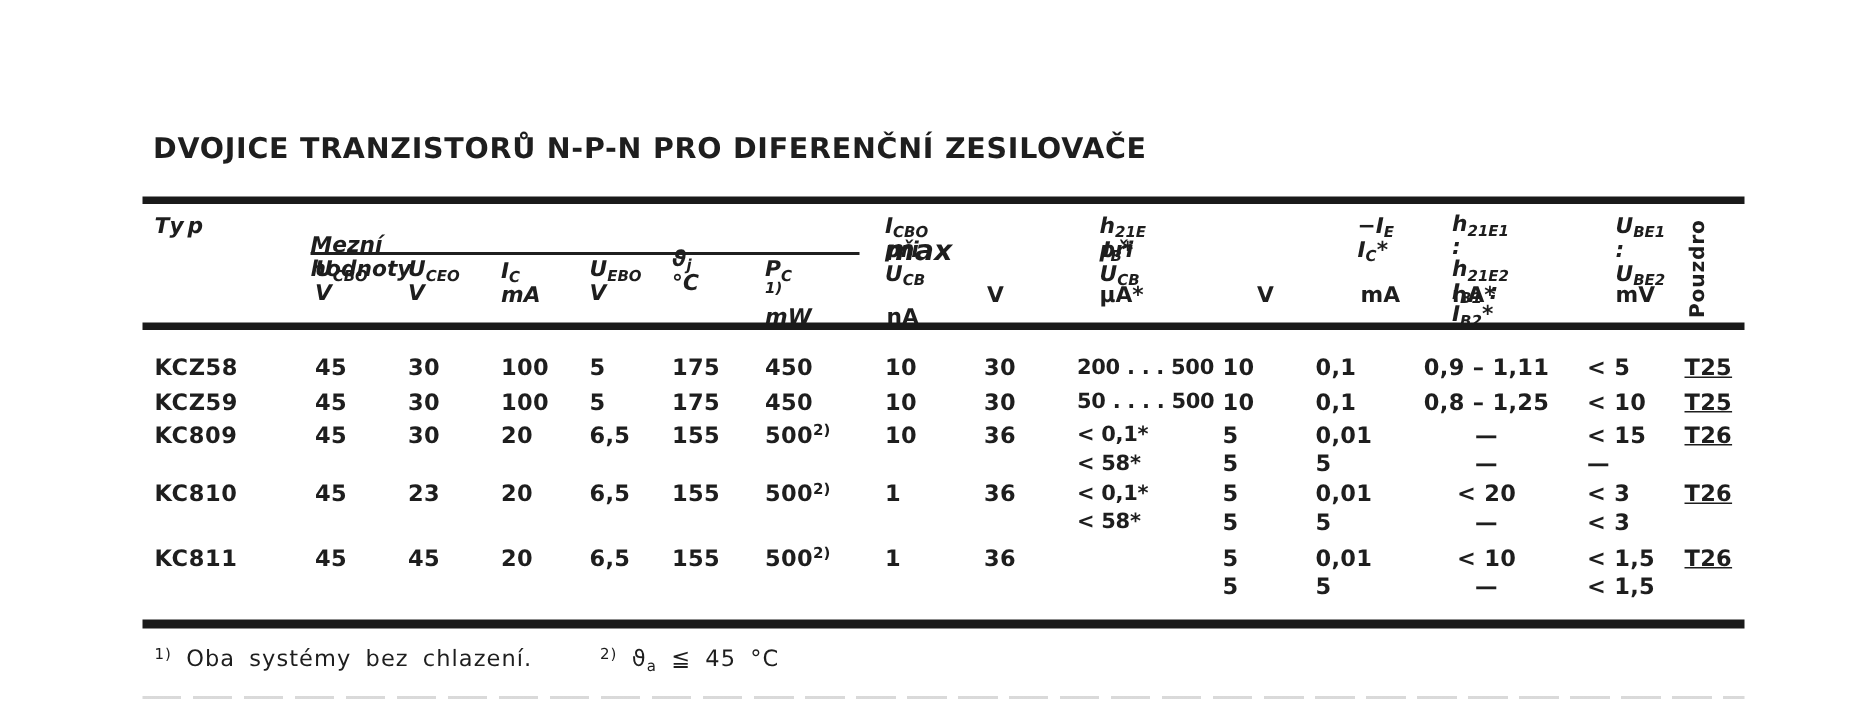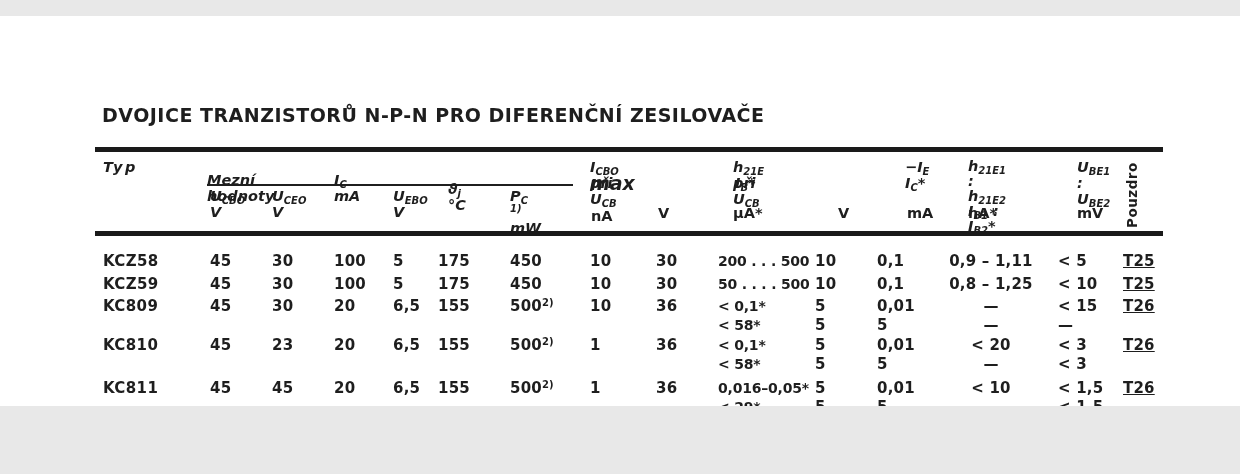--- a/index.html
+++ b/index.html
@@ -1,35 +1,35 @@
 <!DOCTYPE html>
 <html><head>
 <meta charset="utf-8">
 <style>
   html,body{margin:0;padding:0;background:#e8e8e8;}
   .page{
-    position:relative;width:1240px;height:390px;background:#ffffff;
-    font-family:"DejaVu Sans",sans-serif;color:#1e1e1e;overflow:hidden;margin-top:16px;
+    position:relative;width:1240px;height:474px;background:#ffffff;
+    font-family:"DejaVu Sans",sans-serif;color:#1e1e1e;overflow:hidden;
   }
   .abs{position:absolute;}
   .title{font-size:19px;font-weight:700;letter-spacing:.5px;white-space:nowrap;}
   .rule{background:#1a1a1a;}
   .hline{height:2px;background:#1f1f1f;}
   .hdr{font-size:14.5px;font-weight:700;white-space:pre-line;line-height:16px;font-style:italic;}
   .hdr3{line-height:15px;}
   .unit{font-size:14.5px;font-weight:700;white-space:nowrap;}
   .typlbl{letter-spacing:2.5px;}
   .ws{word-spacing:18px;}
   .ws6{word-spacing:6px;}
   .italic{font-style:italic;font-size:19px;}
   .row{position:absolute;left:95px;width:1070px;height:40px;}
   .cell{position:absolute;font-size:15px;font-weight:700;white-space:pre-line;line-height:19px;letter-spacing:.2px;}
   .typ{letter-spacing:.4px;}
   .c1{left:8px;}  .c2{left:115px;} .c3{left:177px;} .c4{left:239px;}
-  .c5{left:298px;} .c6{left:343px;} .c7{left:415px;} .c8{left:495px;}
+  .c5{left:298px;} .c6{left:353px;} .c7{left:415px;} .c8{left:495px;}
   .c9{left:561px;} .c10{left:623px;font-size:14px;letter-spacing:-.2px;}
   .c11{left:720px;} .c12{left:782px;}
   .c14{left:963px;} .c15{left:1028px;text-decoration:underline;}
   .c13r{left:840px;width:112px;text-align:center;}
   sub{font-size:10px;vertical-align:-3px;line-height:0;}
   sup{font-size:10px;vertical-align:5px;line-height:0;}
   .vert{writing-mode:vertical-rl;transform:rotate(180deg);font-size:13.5px;font-weight:700;letter-spacing:.5px;}
   .fn{font-size:15px;letter-spacing:.7px;word-spacing:4px;white-space:nowrap;}
   .scanline{opacity:.22;background:repeating-linear-gradient(to right,#555 0 26px,transparent 26px 34px);}
 </style>
@@ -43,28 +43,28 @@
   <div class="abs rule" style="left:95px;top:131px;width:1068px;height:5px"></div>
 
   <div class="abs">
     <div class="abs hdr typlbl" style="left:103px;top:143px">Typ</div>
 
     <div class="abs hdr" style="left:207px;top:156px">Mezní hodnoty</div>
     <div class="abs hline" style="left:207px;top:168px;width:366px"></div>
 
     <div class="abs hdr" style="left:210px;top:172px">U<sub>CBO</sub><br>V</div>
     <div class="abs hdr" style="left:272px;top:172px">U<sub>CEO</sub><br>V</div>
-    <div class="abs hdr" style="left:334px;top:156px">I<sub>C</sub><br>mA</div>
+    <div class="abs hdr" style="left:334px;top:173px">I<sub>C</sub><br>mA</div>
     <div class="abs hdr" style="left:393px;top:172px">U<sub>EBO</sub><br>V</div>
     <div class="abs hdr" style="left:448px;top:165px">ϑ<sub>j</sub><br>°C</div>
     <div class="abs hdr" style="left:510px;top:172px">P<sub>C</sub> <sup>1)</sup><br>mW</div>
 
     <div class="abs hdr ws6" style="left:590px;top:143px">I<sub>CBO</sub> při U<sub>CB</sub></div>
     <div class="abs hdr italic" style="left:590px;top:159px">max</div>
-    <div class="abs unit" style="left:591px;top:192px">nA</div>
+    <div class="abs unit" style="left:591px;top:204px">nA</div>
     <div class="abs unit" style="left:658px;top:189px">V</div>
 
     <div class="abs hdr ws" style="left:733px;top:143px">h<sub>21E</sub> při U<sub>CB</sub></div>
     <div class="abs hdr" style="left:735px;top:159px">I<sub>B</sub>*</div>
     <div class="abs unit" style="left:733px;top:189px">μA*</div>
     <div class="abs unit" style="left:838px;top:189px">V</div>
 
     <div class="abs hdr" style="left:905px;top:143px">−I<sub>E</sub><br>I<sub>C</sub>*</div>
     <div class="abs unit" style="left:907px;top:189px">mA</div>
 
@@ -154,26 +154,26 @@
   <div class="row" style="top:363px">
     <span class="cell typ c1">KC811</span>
     <span class="cell c2">45</span>
     <span class="cell c3">45</span>
     <span class="cell c4">20</span>
     <span class="cell c5">6,5</span>
     <span class="cell c6">155</span>
     <span class="cell c7">500<sup>2)</sup></span>
     <span class="cell c8">1</span>
     <span class="cell c9">36</span>
-    <span class="cell c10">0,016–0,05*<br>&lt; 29*</span>
     <span class="cell c11">5<br>5</span>
     <span class="cell c12">0,01<br>5</span>
     <span class="cell c13r">&lt; 10<br>—</span>
     <span class="cell c14">&lt; 1,5<br>&lt; 1,5</span>
     <span class="cell c15">T26</span>
   </div>
 
   <div class="abs rule" style="left:95px;top:413px;width:1068px;height:6px"></div>
 
+  <div class="abs fn" style="left:103px;top:430px"><sup>1)</sup> Oba systémy bez chlazení.</div>
   <div class="abs fn" style="left:400px;top:430px"><sup>2)</sup> ϑ<sub>a</sub> ≦ 45 °C</div>
 
   <div class="abs scanline" style="left:95px;top:464px;width:1068px;height:2px"></div>
 </div>
 
 </body></html>

